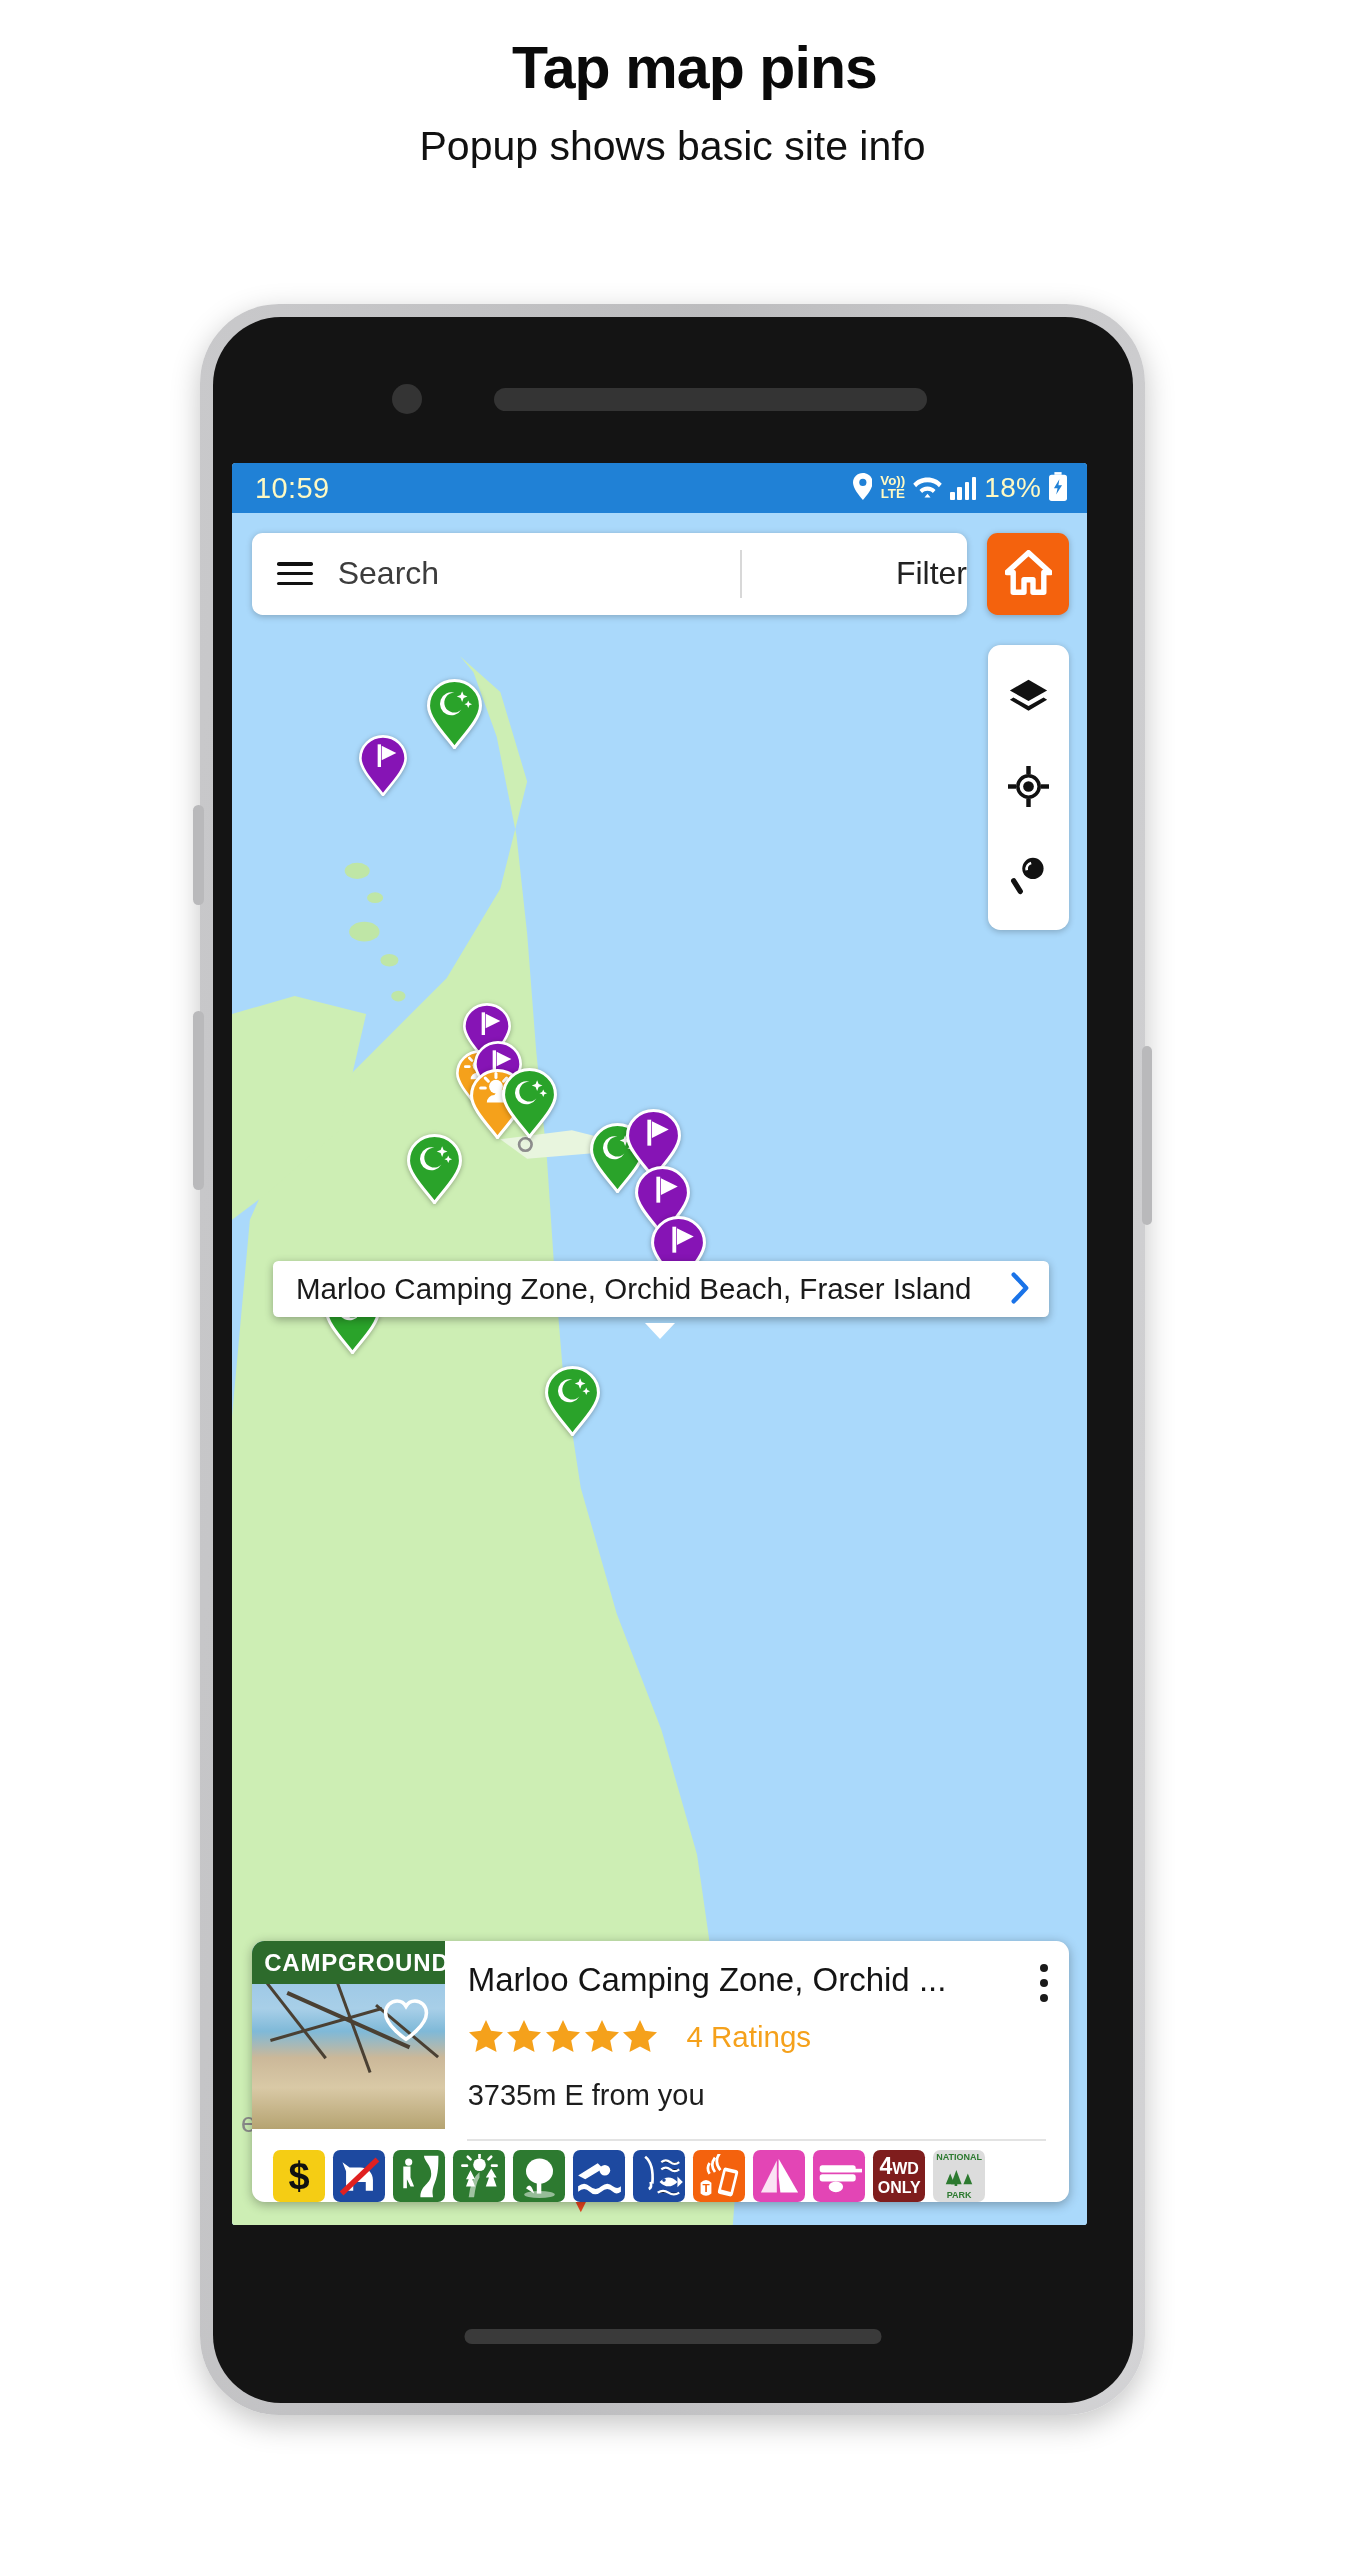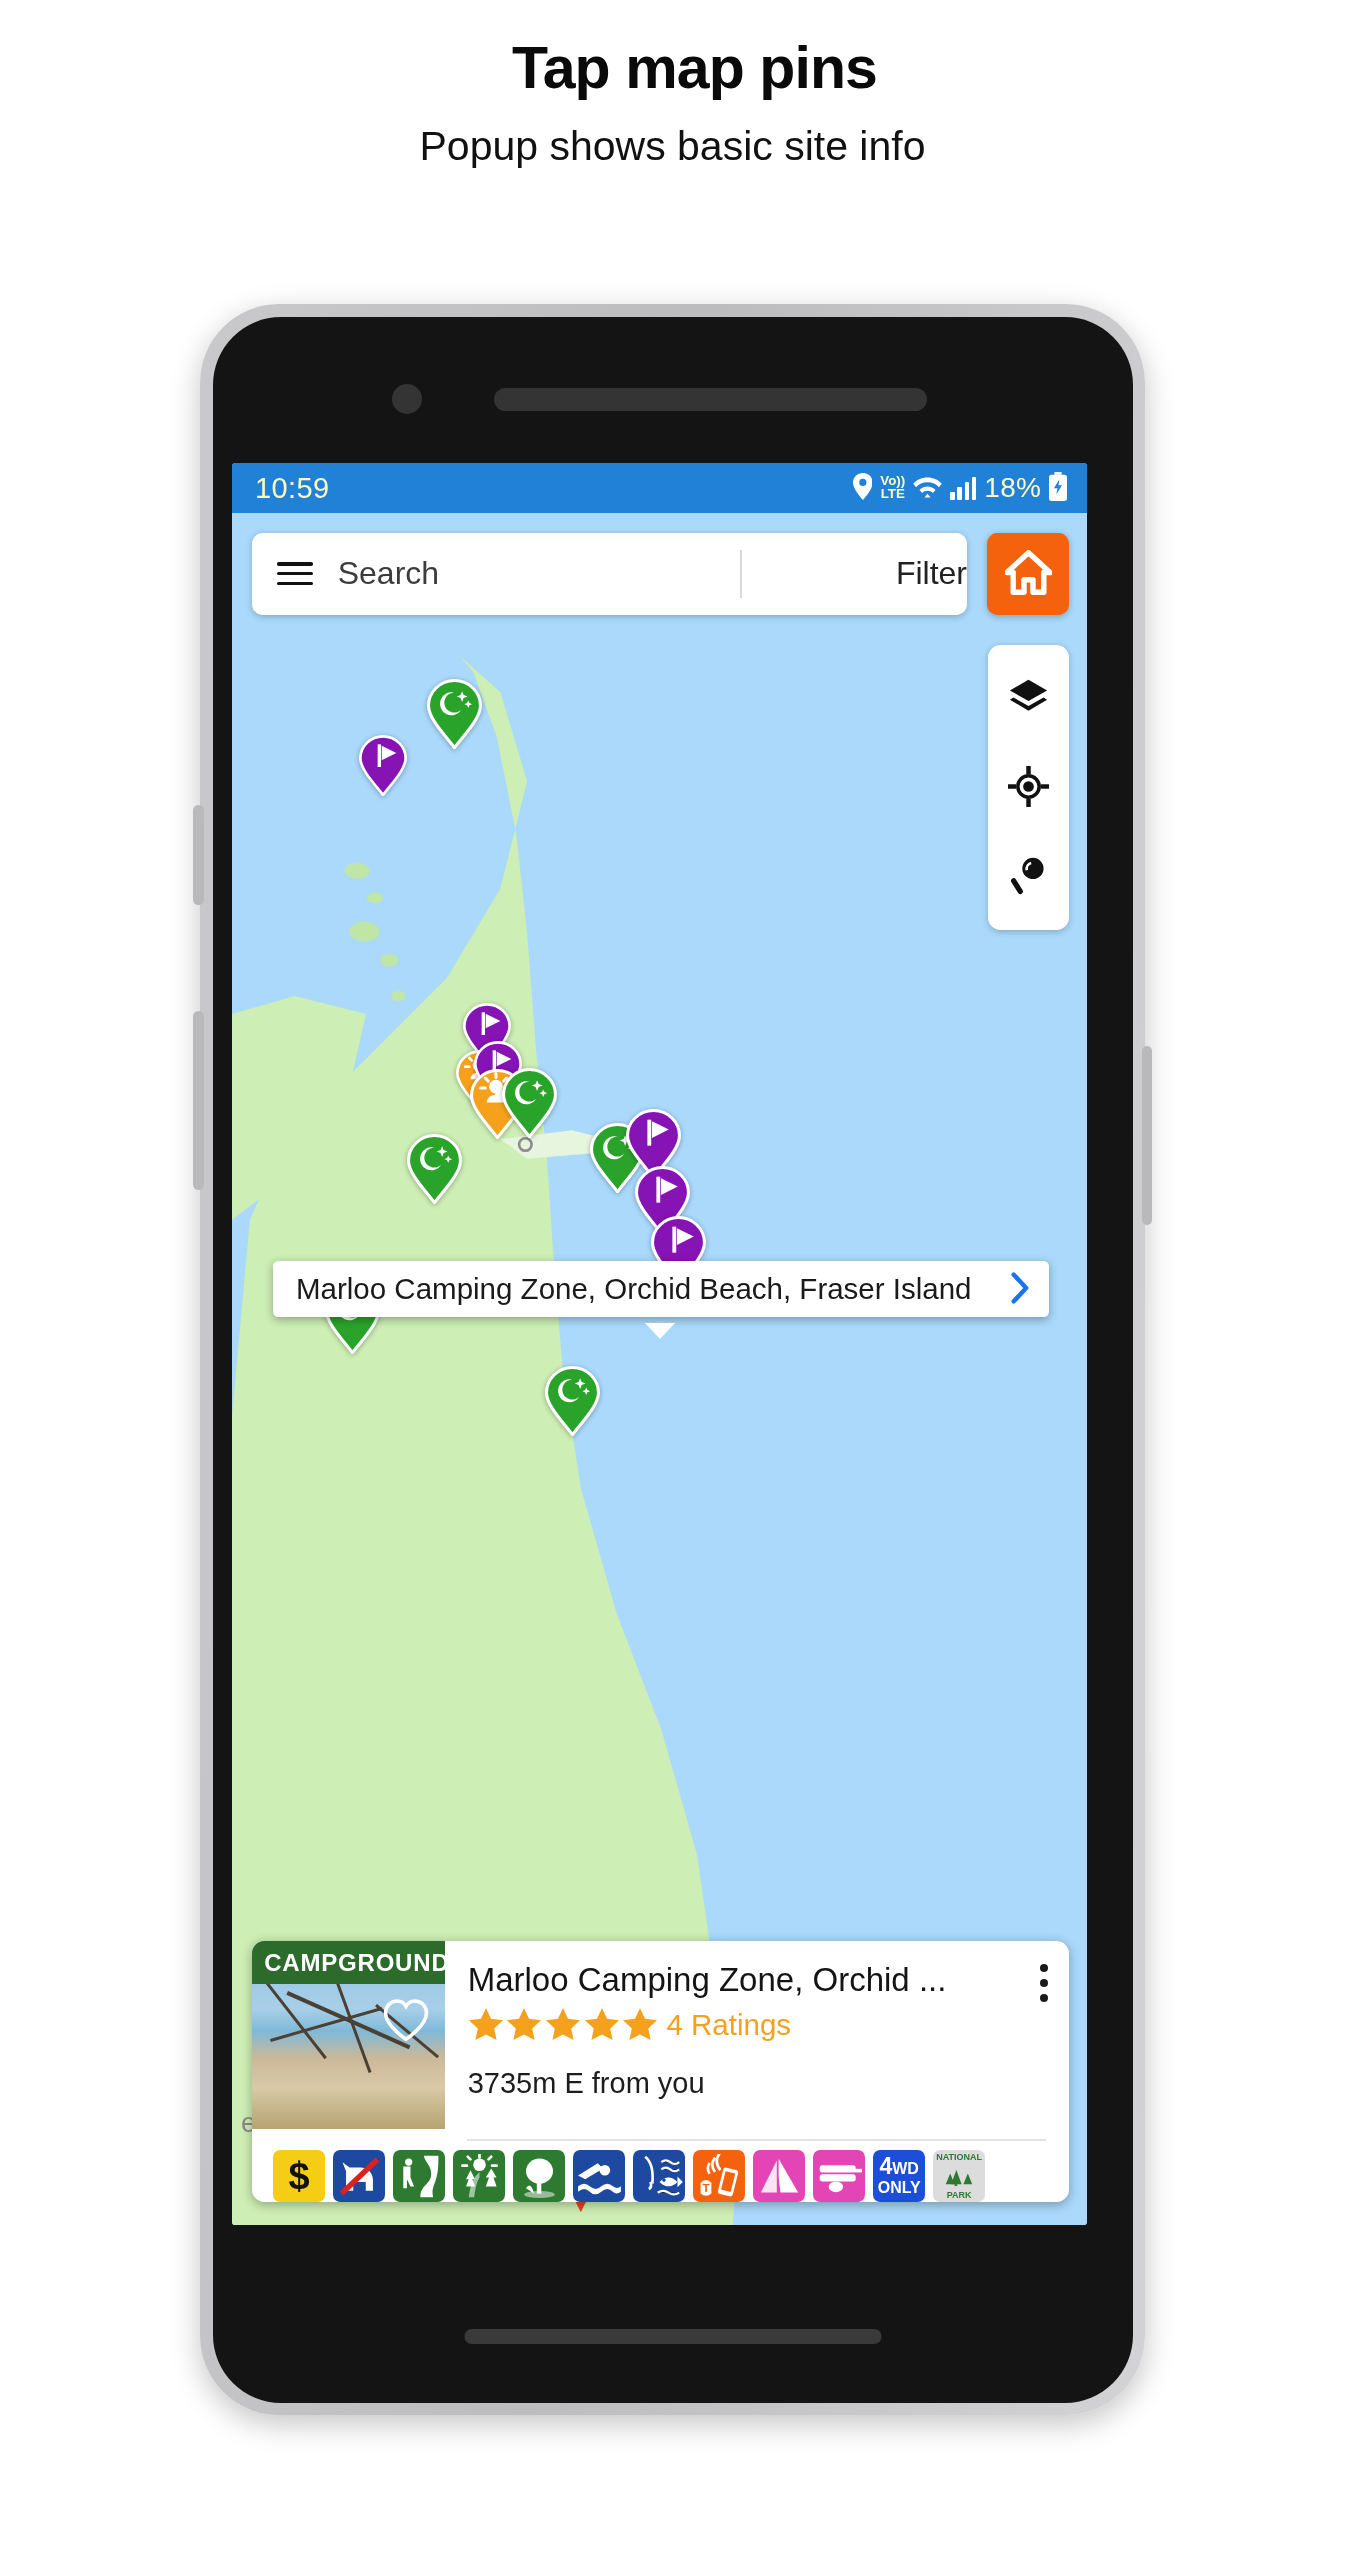--- a/index.html
+++ b/index.html
@@ -116,21 +116,21 @@
     background:#2d6b2c; color:#fff; display:flex; align-items:center;
     padding-left:12.5px; font-size:24px; font-weight:700; letter-spacing:0.8px; }
   .heart { position:absolute; right:14.3px; top:57px; }
   .card-info { flex:1; padding:19.7px 16px 0 23px; position:relative; }
   .card-title { font-size:33px; color:#141414; white-space:nowrap;
     overflow:hidden; padding-right:54px; }
   .kebab { position:absolute; right:21.5px; top:23px; display:flex;
     flex-direction:column; gap:7.2px; cursor:pointer; }
   .kebab i { width:8px; height:8px; border-radius:50%; background:#1a1a1a;
     display:block; }
-  .ratingrow { display:flex; align-items:center; gap:8px; margin-top:8px; }
+  .ratingrow { display:flex; align-items:center; gap:28px; margin-top:20px; }
   .stars { display:flex; gap:2.7px; }
   .rate-lbl { font-size:29.5px; color:#f5a11b; }
   .dist { font-size:29px; color:#1d1d1d; margin-top:23px; }
   .hr { height:1.8px; background:#e3e3e3; margin:10.7px 23px 0 215px; }
 
   .amen { display:flex; gap:8px; padding:9px 0 0 21.5px; align-items:center; }
   .am { width:52px; height:52px; border-radius:7.2px; display:flex;
     align-items:center; justify-content:center; flex:none; overflow:hidden;
     position:relative; }
   .am-txt { color:#fff; font-weight:700; text-align:center; line-height:.95; }
@@ -496,21 +496,21 @@
               </svg>
             </div>
             <div class="am" style="background: rgb(227, 69, 181);">
               <svg width="47" height="36" viewBox="0 0 52 40">
                 <rect x="4" y="8" width="40" height="8" rx="3" fill="#ffffff"></rect>
                 <rect x="4" y="18" width="40" height="8" rx="3" fill="#ffffff"></rect>
                 <ellipse cx="22" cy="32" rx="8" ry="6" fill="#ffffff"></ellipse>
                 <rect x="42" y="12" width="9" height="4" fill="#ffffff"></rect>
               </svg>
             </div>
-            <div class="am" style="background: #1d4ed8;">
+            <div class="am" style="background: #7f1d1d;">
               <div class="am-txt" style="color:#ffffff;font-size:19px;"><span style="font-size:23px;">4</span><span style="font-size:16px;">WD</span><br><span style="font-size:16px;">ONLY</span></div>
             </div>
             <div class="am" style="background: rgb(220, 220, 220);">
               <div class="am-txt" style="color:#2d7a30;font-size:9px;position:relative;width:100%;height:100%;">
         <div style="position:absolute;top:2.7px;left:0;right:0;font-size:9px;">NATIONAL</div>
         <svg width="30" height="23" viewBox="0 0 34 26" style="position:absolute;top:13.4px;left:10.7px;">
           <path d="M8 24 l6 -16 l6 16z" fill="#2d7a30"></path>
                   <path d="M2 24 l5 -12 l5 12z" fill="#2d7a30"></path>
                   <path d="M22 24 l5 -12 l5 12z" fill="#2d7a30"></path>
           <rect x="12" y="20" width="3" height="6" fill="#2d7a30"></rect>

